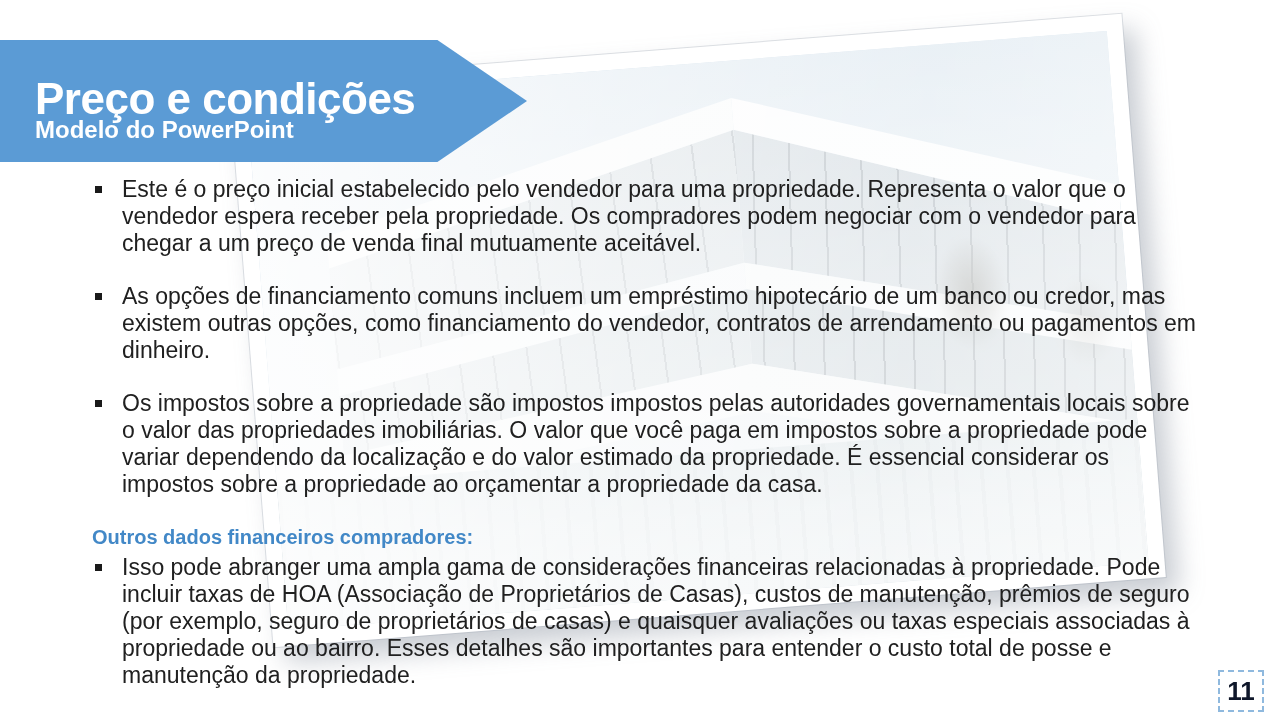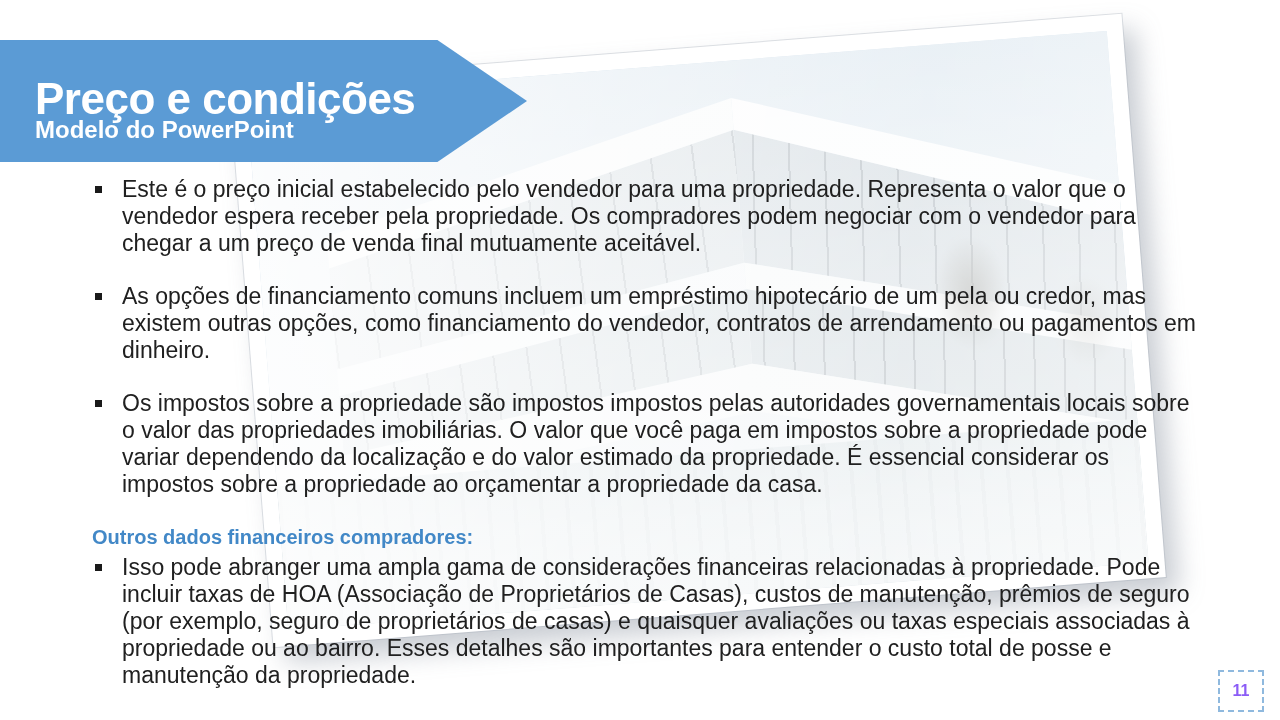--- a/index.html
+++ b/index.html
@@ -68,21 +68,21 @@
   .bullet{display:flex;align-items:flex-start;}
   .bullet-marker{flex:none;width:30px;}
   .bullet-marker i{display:block;width:7px;height:7px;background:#1a1a1a;margin:10px 0 0 3px;}
   .bullet-text{font-size:23px;line-height:27px;color:#202020;max-width:1075px;}
 
   
   .page-num{
     position:absolute;right:16px;bottom:8px;width:42px;height:38px;z-index:5;
     border:2px dashed #8fb9de;background:rgba(255,255,255,0.85);
     display:flex;align-items:center;justify-content:center;
-    font-size:16px;font-weight:bold;color:#8b5cf6;
+    font-size:26px;font-weight:bold;color:#0f172a;
   }
 </style>
 </head>
 <body>
 
 <div class="slide">
 
   <div class="photo">
     <div class="photo-img">
       <div class="glass-upper-right"></div>
@@ -115,21 +115,21 @@
           </span>
         <span class="bullet-text">Este é o preço inicial estabelecido pelo vendedor para uma propriedade. Representa o valor que o vendedor espera receber pela propriedade. Os compradores podem negociar com o vendedor para chegar a um preço de venda final mutuamente aceitável.</span>
       </div>
     </div>
 
     <div class="section">
       <div class="bullet">
         <span class="bullet-marker">
             <i></i>
           </span>
-        <span class="bullet-text">As opções de financiamento comuns incluem um empréstimo hipotecário de um pela ou credor, mas existem outras opções, como financiamento do vendedor, contratos de arrendamento ou pagamentos em dinheiro.</span>
+        <span class="bullet-text">As opções de financiamento comuns incluem um empréstimo hipotecário de um banco ou credor, mas existem outras opções, como financiamento do vendedor, contratos de arrendamento ou pagamentos em dinheiro.</span>
       </div>
     </div>
 
     <div class="section">
       <div class="bullet">
         <span class="bullet-marker">
             <i></i>
           </span>
         <span class="bullet-text">Os impostos sobre a propriedade são impostos impostos pelas autoridades governamentais locais sobre o valor das propriedades imobiliárias. O valor que você paga em impostos sobre a propriedade pode variar dependendo da localização e do valor estimado da propriedade. É essencial considerar os impostos sobre a propriedade ao orçamentar a propriedade da casa.</span>
       </div>

